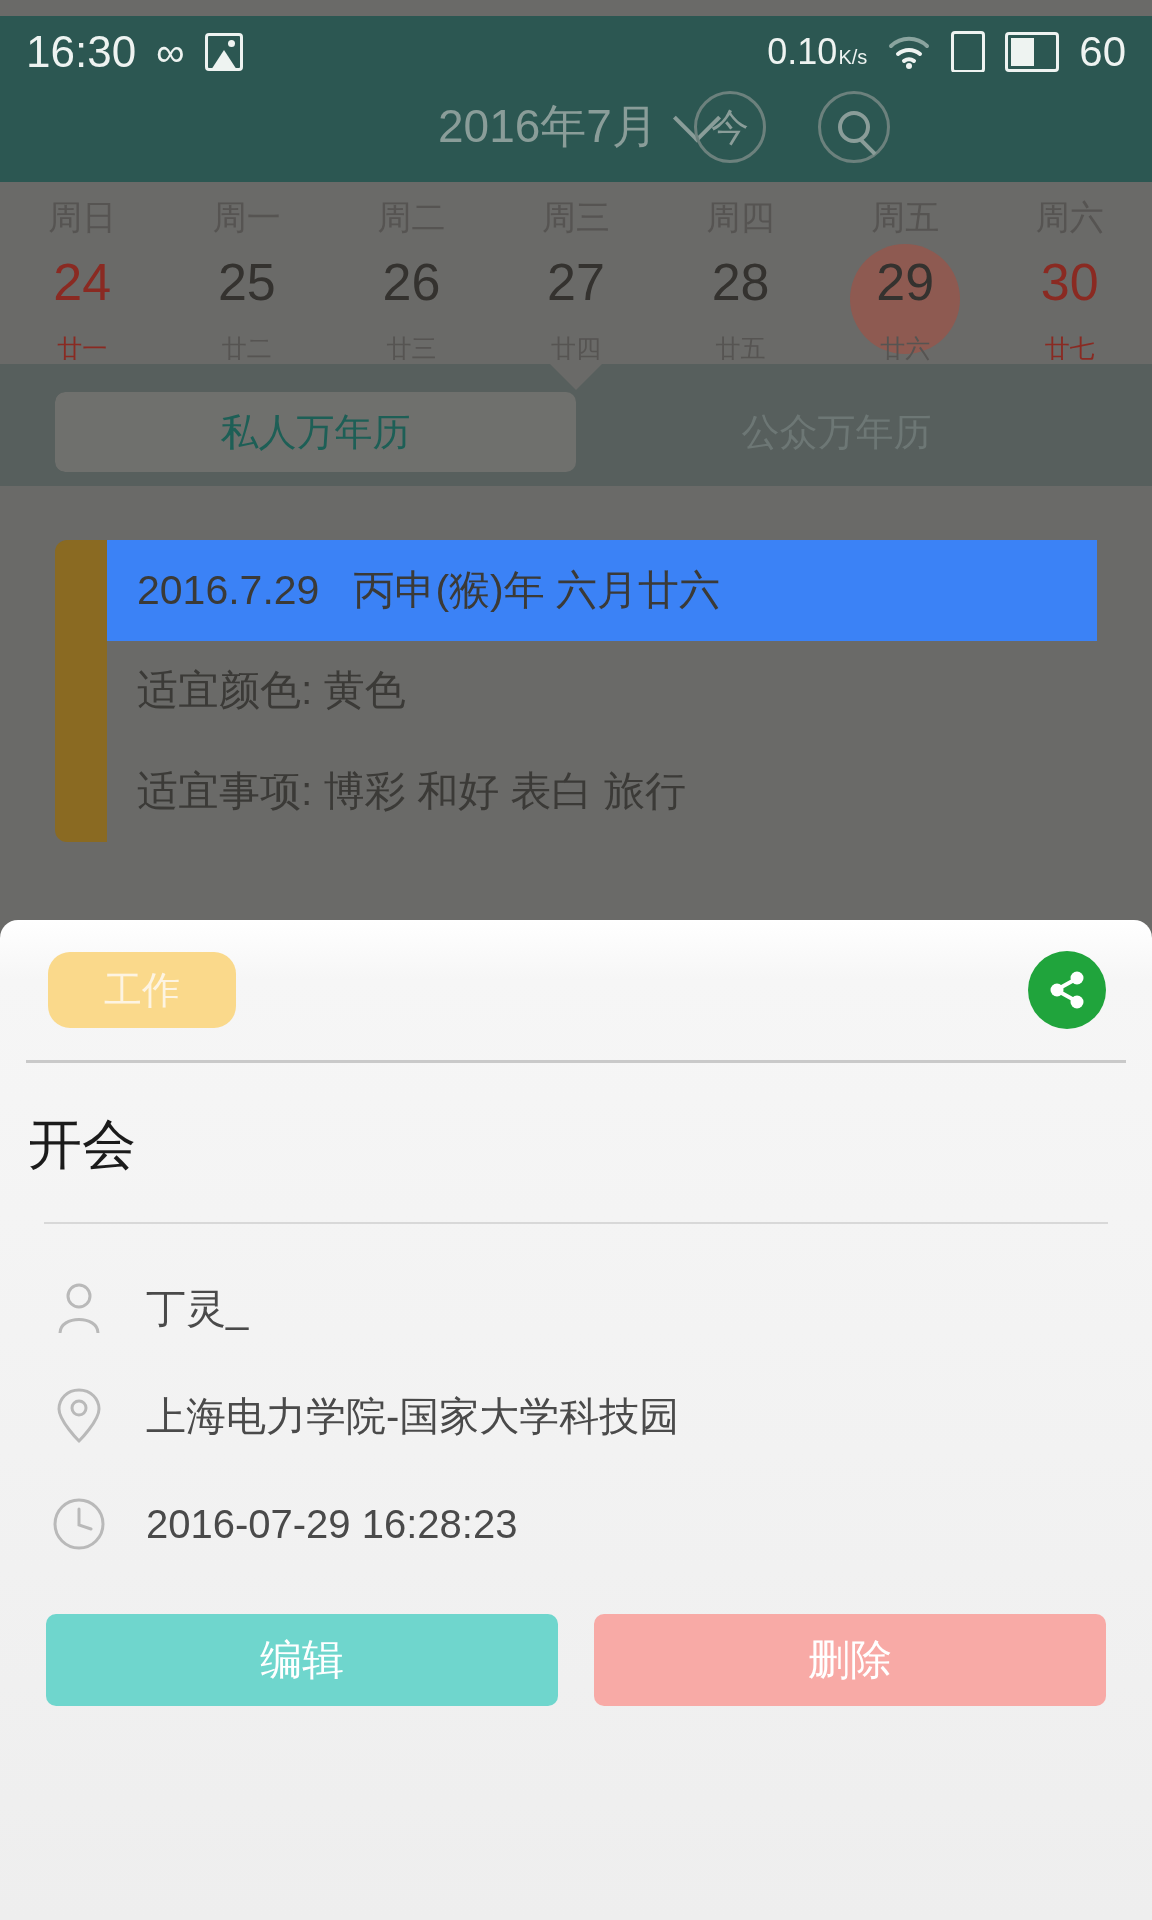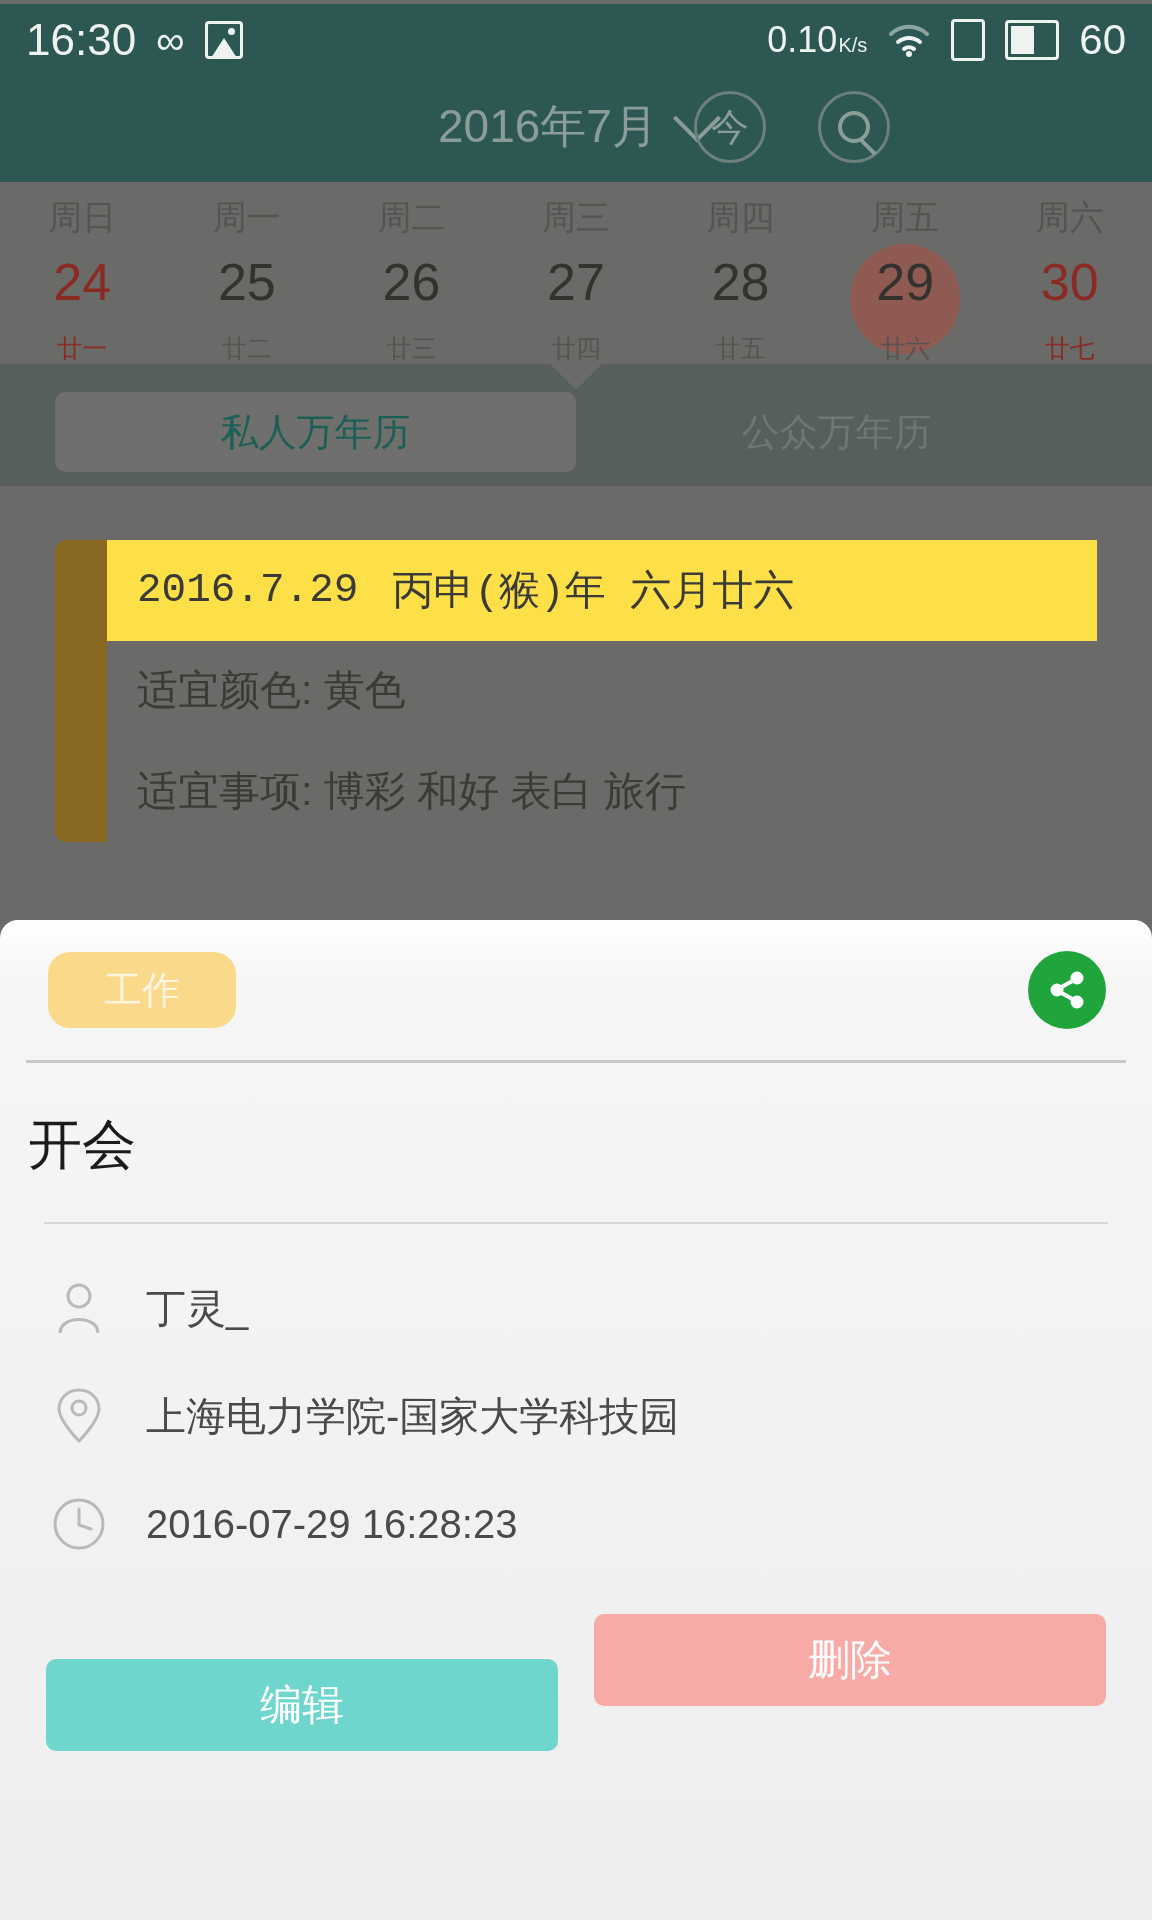--- a/index.html
+++ b/index.html
@@ -6,21 +6,21 @@
   html,body { width:1152px; height:1920px; }
   body {
     font-family:"Liberation Sans","DejaVu Sans",sans-serif;
     background:#6a6a68;
     position:relative;
     overflow:hidden;
   }
 
   
   .statusbar{
-    position:absolute; left:0; top:4px; width:1152px; height:72px;
+    position:absolute; left:0; top:16px; width:1152px; height:72px;
     background:#2c5752;
     display:flex; align-items:center;
     padding:0 26px;
     color:#eef3f1;
   }
   .sb-left{display:flex;align-items:center;gap:20px;}
   .sb-time{font-size:44px;letter-spacing:0px;line-height:1;}
   .sb-right{margin-left:auto;display:flex;align-items:center;gap:20px;}
   .sb-net{font-size:36px;display:flex;align-items:baseline;}
   .sb-net .unit{font-size:20px;margin-left:1px;}
@@ -130,21 +130,21 @@
     position:absolute;left:55px;top:540px;width:1042px;height:302px;
     display:flex;
   }
   .accent{width:52px;background:#8a6a22;border-radius:12px 0 0 12px;}
   .infobody{flex:1;}
   .info-row{
     height:100.6px;display:flex;align-items:center;
     padding-left:30px;
     font-size:41px;color:#3b3a37;
   }
-  .info-row.r1{background:#fde047;font-family:Liberation Mono, monospace;}
+  .info-row.r1{background:#3b82f6;}
   .info-row.r2{background:#63696700;}
   .info-row.r3{background:#63696700;}
   .info-row .gap{display:inline-block;width:34px;}
 
   
   .section-strip{
     position:absolute;left:0;top:950px;width:1152px;height:185px;
     background:#5b6260;
   }
   .section-label{
@@ -189,21 +189,21 @@
   svg{display:block;}
 
   .actions{
     display:flex;gap:36px;padding:36px 46px 0 46px;
   }
   .act-btn{
     flex:1;height:92px;border-radius:10px;
     display:flex;align-items:center;justify-content:center;
     font-size:42px;color:#ffffff;border:none;
   }
-  .act-edit{background:#6fd6cd;margin-top:45px;}
+  .act-edit{background:#6fd6cd;}
   .act-del{background:#f8aaa6;}
 </style>
 </head>
 <body>
 
 <div class="statusbar">
   <div class="sb-left">
     <span class="sb-time">16:30</span>
     <span class="icon-infinity">∞</span>
     <span class="icon-img"></span>

